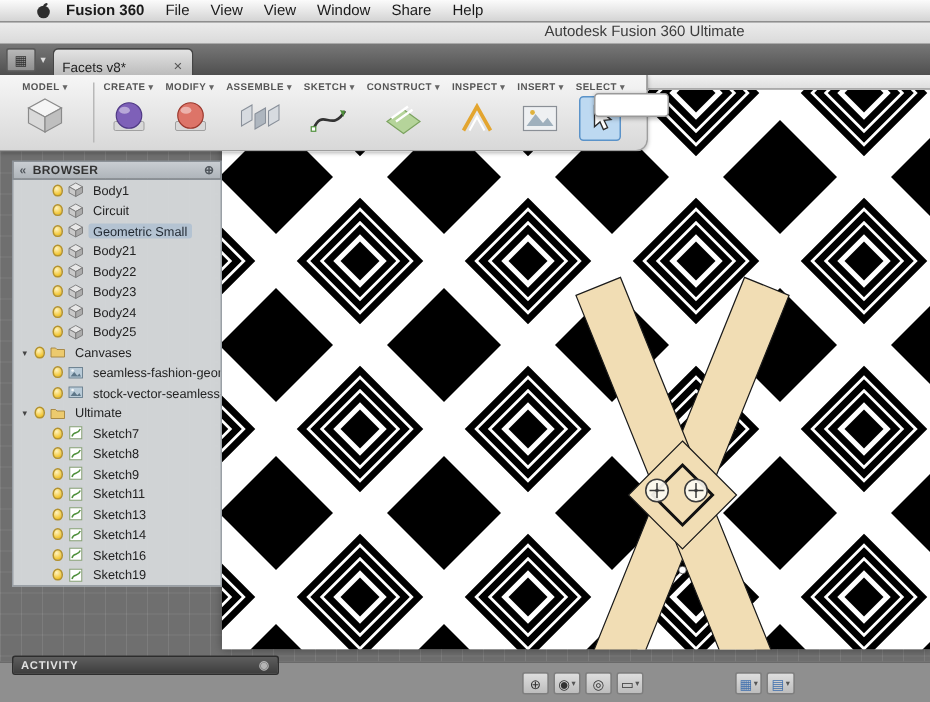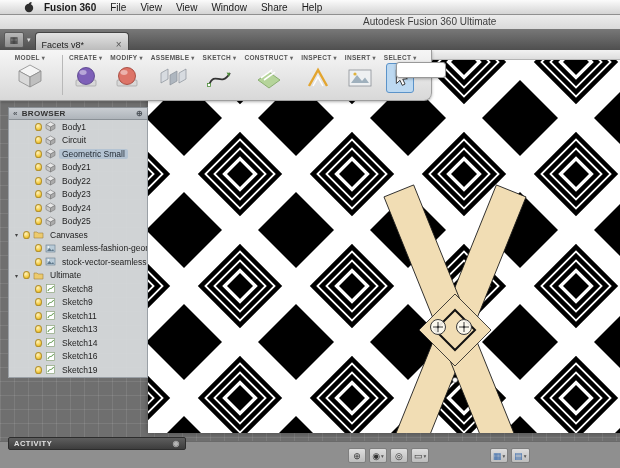--- a/index.html
+++ b/index.html
@@ -424,20 +424,31 @@
         </div>
         <div class="brow child">
           <span class="exp"></span>
           <span class="bulb"></span>
           <span class="ticon">
             <svg width="11" height="11" viewBox="0 0 11 11">
               <rect x="1.5" y="1.5" width="8" height="8" fill="#fff" stroke="#8aa379" stroke-width=".7"></rect>
               <path d="M3 8 C4 4 7 7 8.5 3" fill="none" stroke="#4e8f3a" stroke-width="1"></path>
             </svg>
           </span>
+          <span class="blabel">Sketch7</span>
+        </div>
+        <div class="brow child">
+          <span class="exp"></span>
+          <span class="bulb"></span>
+          <span class="ticon">
+            <svg width="11" height="11" viewBox="0 0 11 11">
+              <rect x="1.5" y="1.5" width="8" height="8" fill="#fff" stroke="#8aa379" stroke-width=".7"></rect>
+              <path d="M3 8 C4 4 7 7 8.5 3" fill="none" stroke="#4e8f3a" stroke-width="1"></path>
+            </svg>
+          </span>
           <span class="blabel">Sketch8</span>
         </div>
         <div class="brow child">
           <span class="exp"></span>
           <span class="bulb"></span>
           <span class="ticon">
             <svg width="11" height="11" viewBox="0 0 11 11">
               <rect x="1.5" y="1.5" width="8" height="8" fill="#fff" stroke="#8aa379" stroke-width=".7"></rect>
               <path d="M3 8 C4 4 7 7 8.5 3" fill="none" stroke="#4e8f3a" stroke-width="1"></path>
             </svg>

